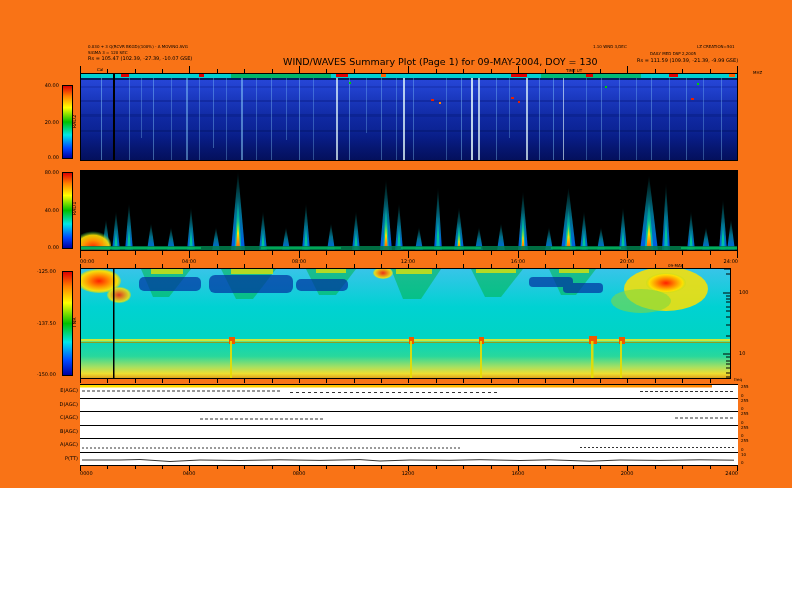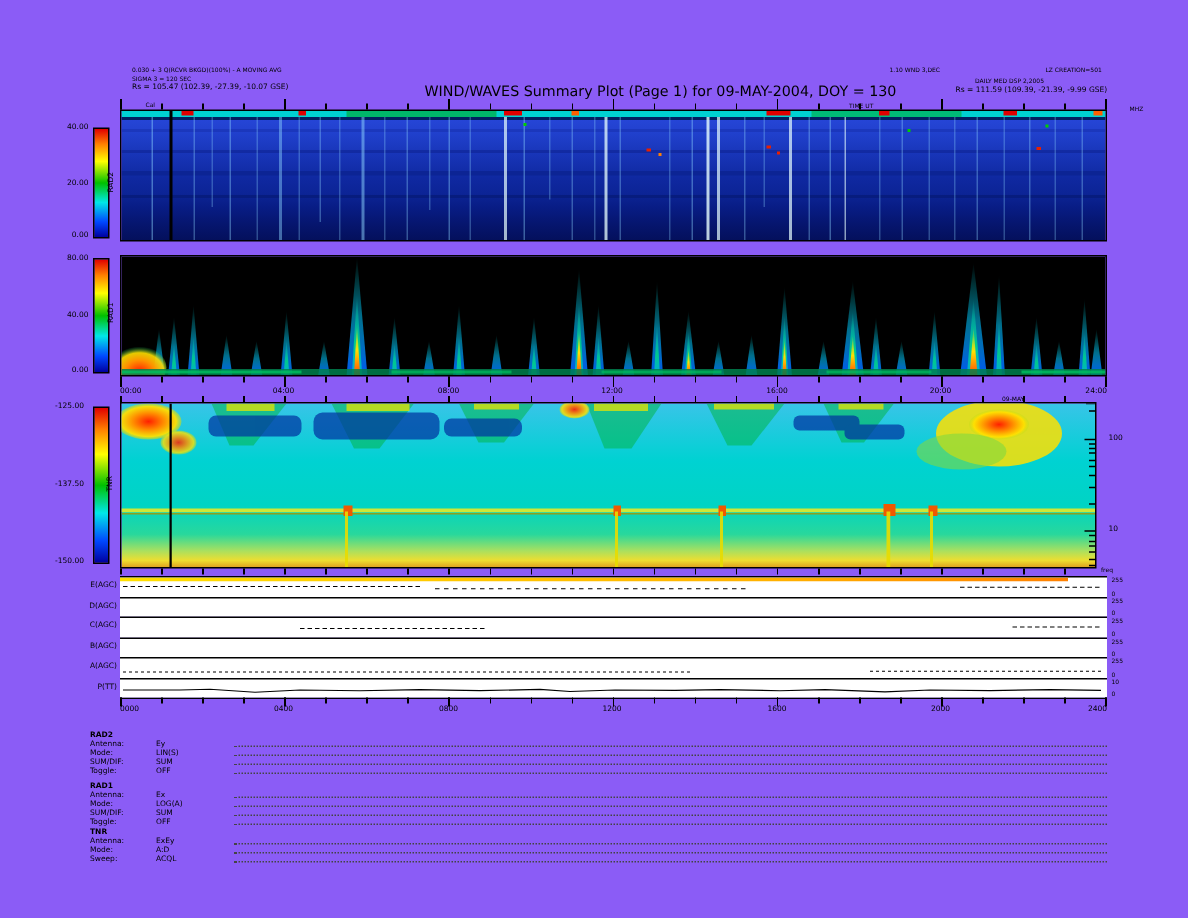--- a/index.html
+++ b/index.html
@@ -1,16 +1,16 @@
 <!DOCTYPE html>
 <html><head>
 <meta charset="utf-8">
 <style>
   html,body{margin:0;padding:0;background:#fff;}
-  #root{position:relative;width:792px;height:612px;background:#8b5cf6;overflow:hidden;
+  #root{position:relative;width:792px;height:488px;background:#f97316;overflow:hidden;
         font-family:"DejaVu Sans",sans-serif;color:#000;}
   .abs{position:absolute;}
   .t{position:absolute;font-size:5px;line-height:6px;white-space:nowrap;color:#000;}
   .t4{position:absolute;font-size:4px;line-height:5px;white-space:nowrap;color:#000;}
   .title{position:absolute;font-size:9.5px;line-height:11px;white-space:nowrap;color:#000;}
   .cbar{position:absolute;width:11px;border:1px solid #000;box-sizing:border-box;
         background:linear-gradient(to bottom,#e00000 0%,#ff8000 14%,#ffff00 30%,#00c000 50%,#00e8e8 68%,#0048ff 86%,#0000a0 100%);}
   .cblab{position:absolute;font-size:5px;line-height:6px;text-align:right;width:26px;white-space:nowrap;}
   .vlab{position:absolute;font-size:5px;line-height:5px;transform:rotate(-90deg);transform-origin:center;white-space:nowrap;}
   .panel{position:absolute;border:1px solid #000;box-sizing:border-box;}

